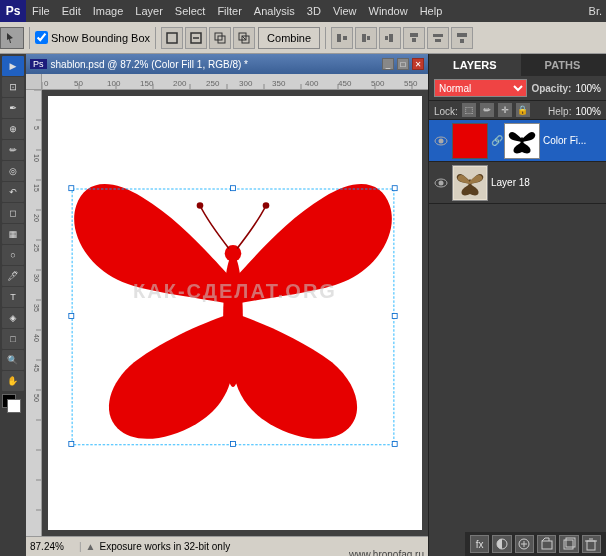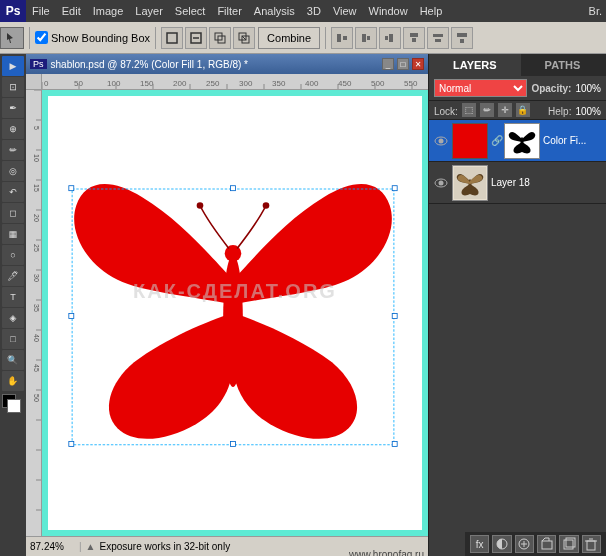--- a/index.html
+++ b/index.html
@@ -363,21 +363,21 @@
           <text transform="translate(8,158) rotate(90)" text-anchor="middle">25</text>
           <text transform="translate(8,188) rotate(90)" text-anchor="middle">30</text>
           <text transform="translate(8,218) rotate(90)" text-anchor="middle">35</text>
           <text transform="translate(8,248) rotate(90)" text-anchor="middle">40</text>
           <text transform="translate(8,278) rotate(90)" text-anchor="middle">45</text>
           <text transform="translate(8,308) rotate(90)" text-anchor="middle">50</text>
         </g>
       </svg>
     </div>
 
-    <div style="position:absolute;top:36px;left:16px;right:0;bottom:20px;background:#5eead4;overflow:hidden;">
+    <div style="position:absolute;top:36px;left:16px;right:0;bottom:20px;background:#404040;overflow:hidden;">
       <div style="position:absolute;top:6px;left:6px;right:6px;bottom:6px;background:#fff;">
 
         <svg viewBox="0 0 400 500" width="330" height="430" style="position:absolute;top:10px;left:20px;">
 
           <g fill="#e60000">
 
             <path d="M200,200 C180,180 140,130 90,100 C50,75 20,80 10,110 C0,140 20,180 60,200 C90,215 150,220 200,230 Z"></path>
 
             <path d="M200,240 C170,250 120,270 80,300 C50,325 40,360 60,380 C80,400 120,395 155,375 C180,360 195,340 200,310 Z"></path>
 

